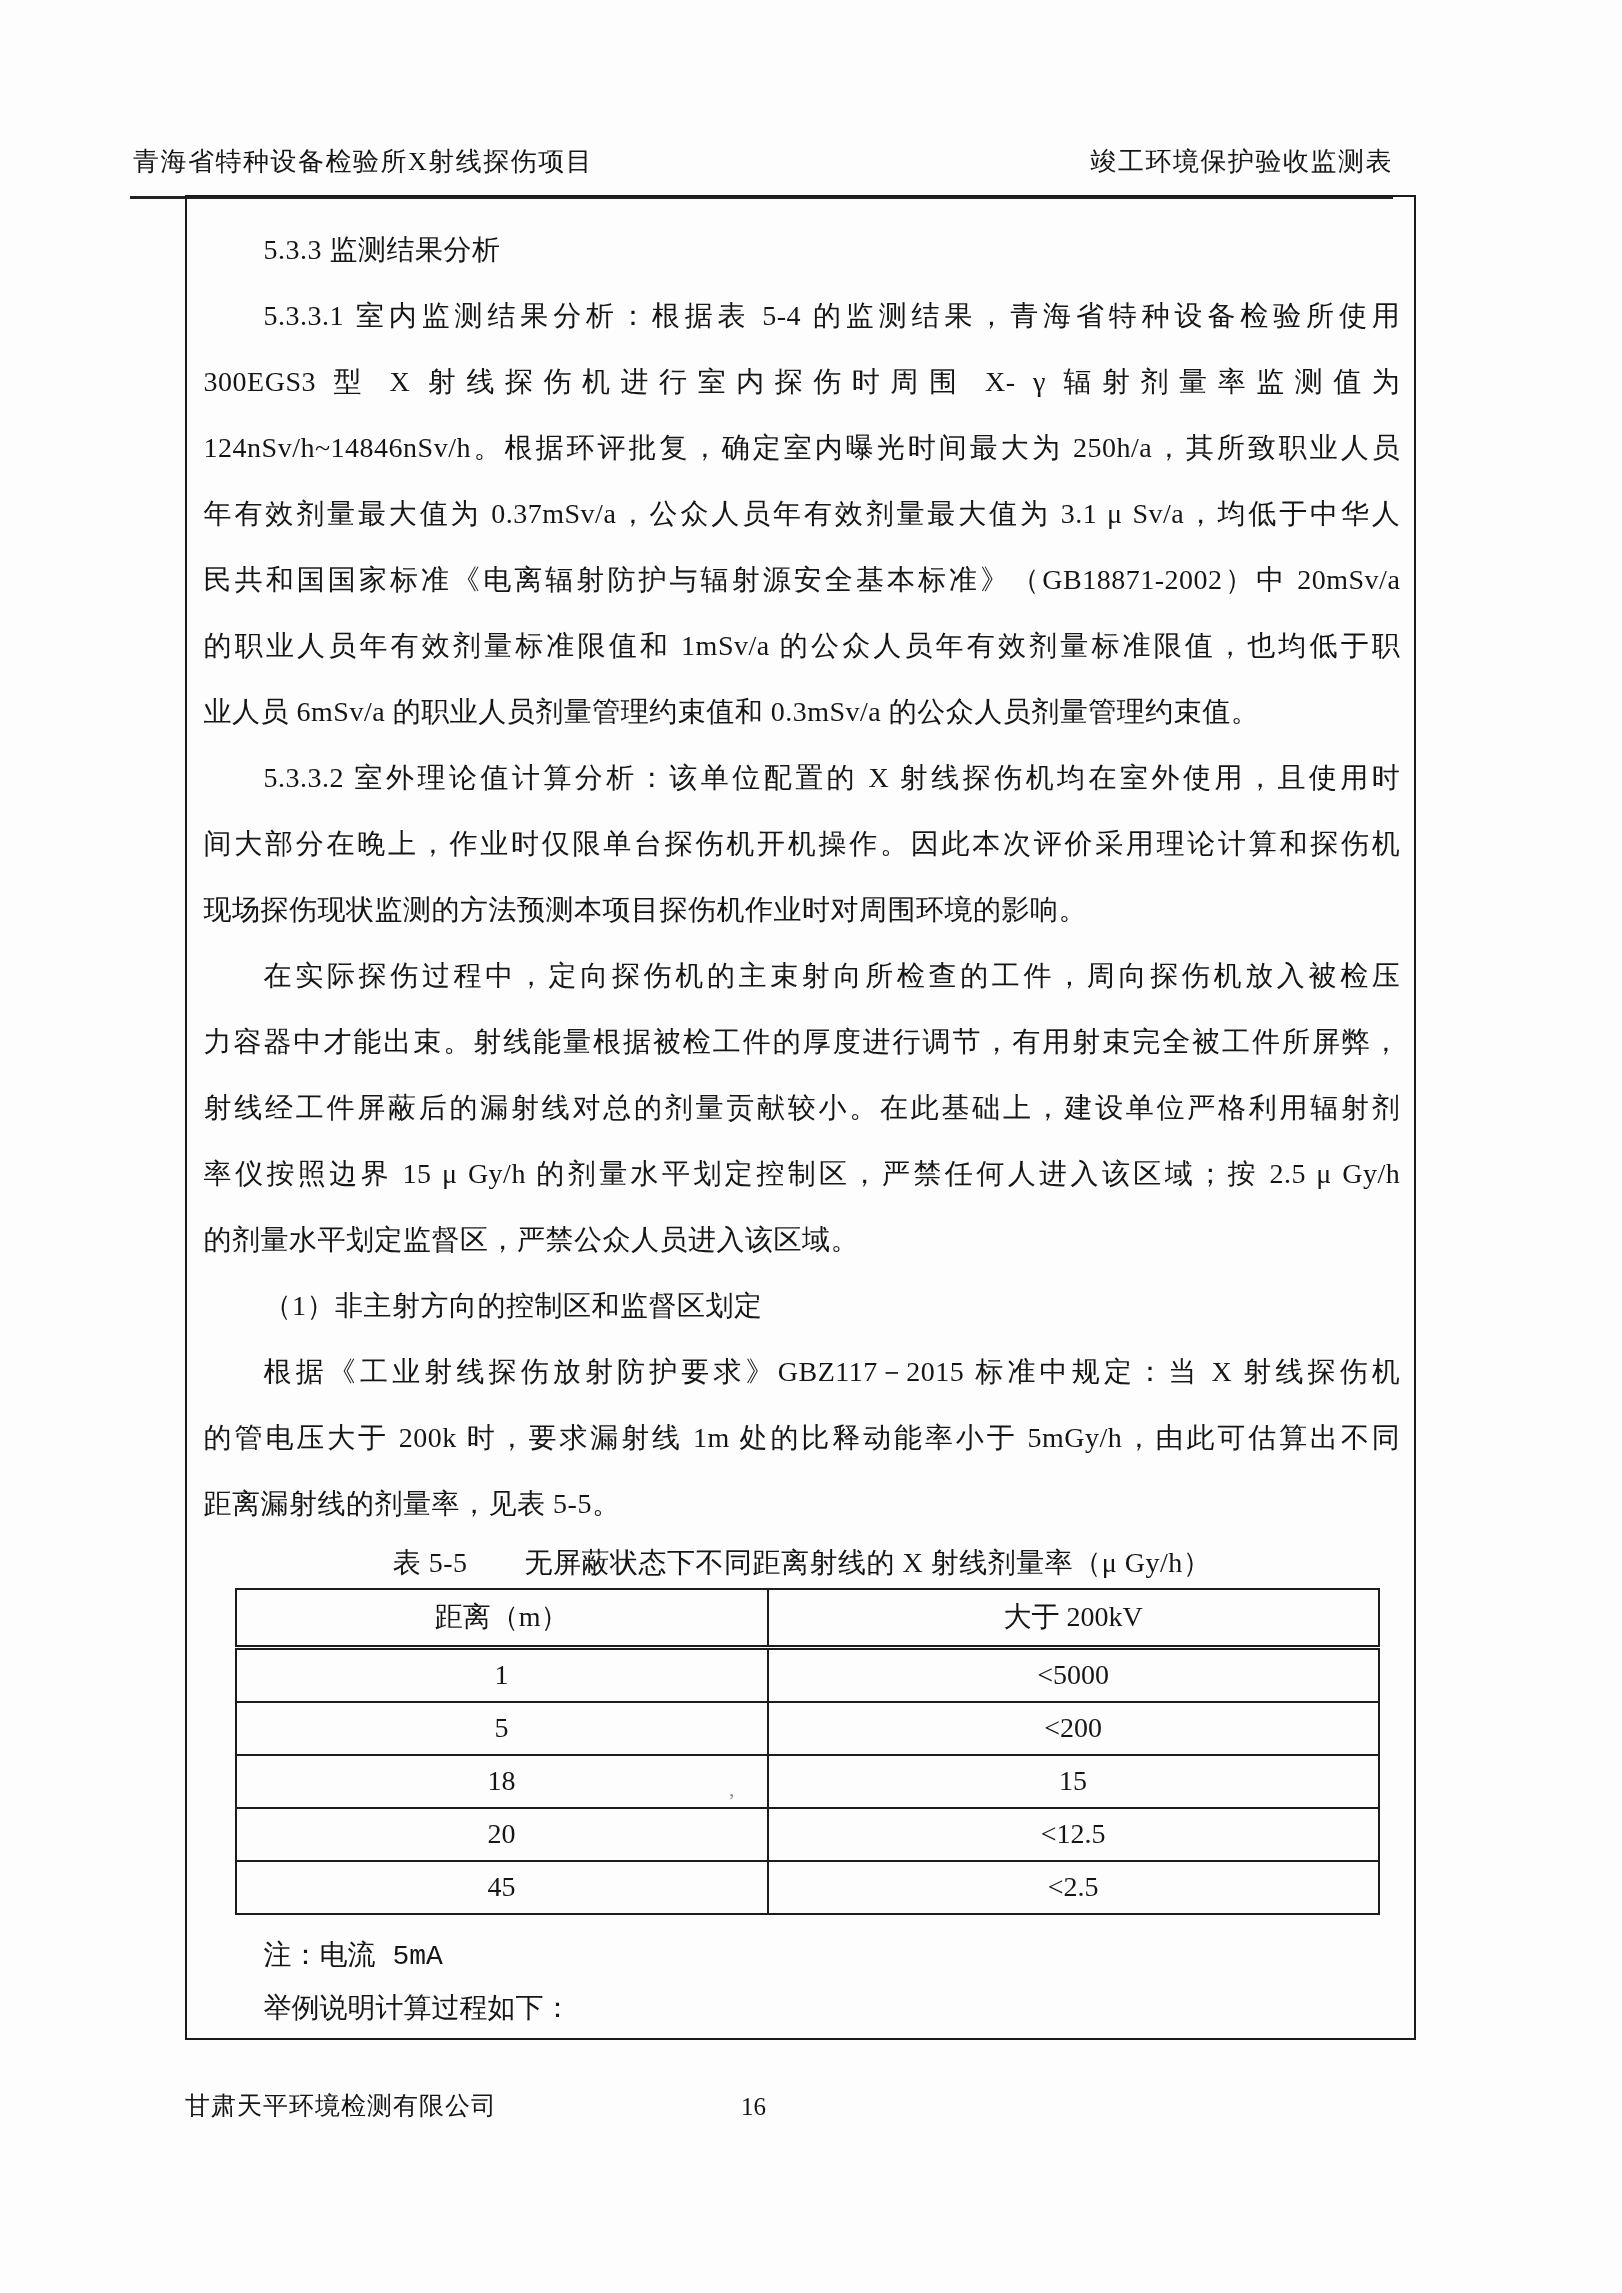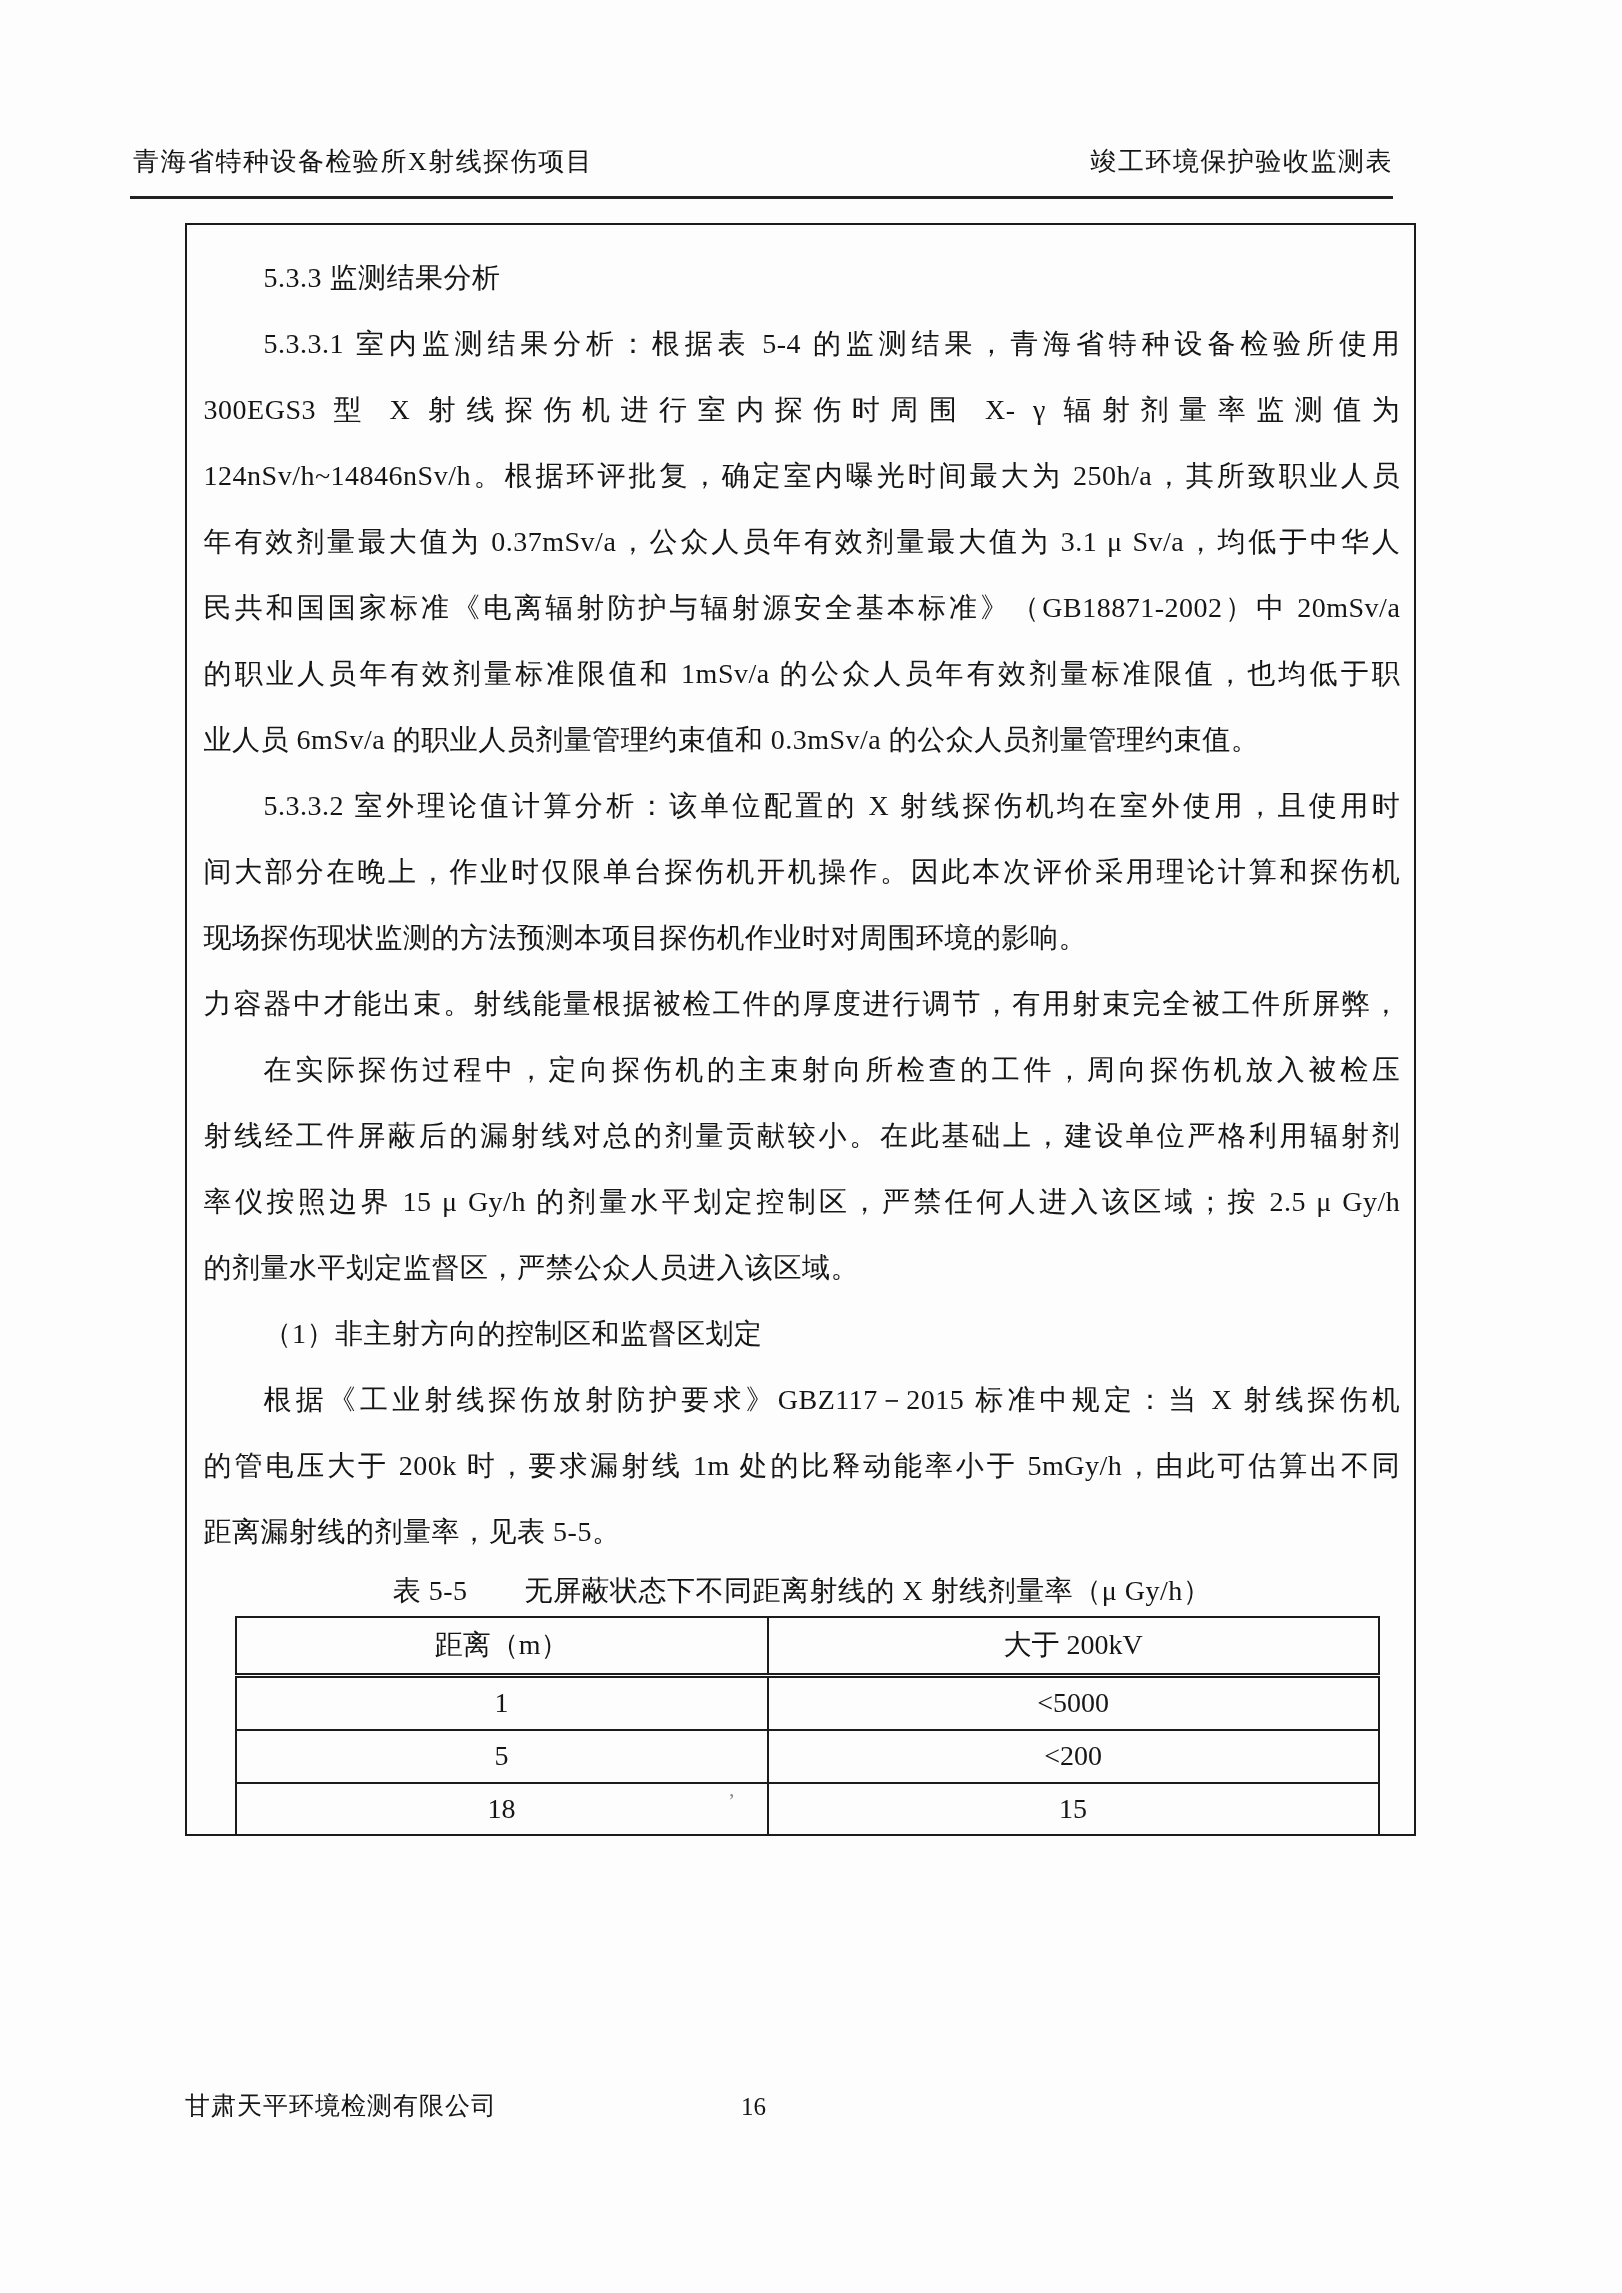--- a/index.html
+++ b/index.html
@@ -37,22 +37,22 @@
   }
   .header-rule {
     position: absolute;
     left: 130px; top: 196px;
     width: 1263px; height: 2.9px;
     background: #222222;
   }
   
   .box {
     position: absolute;
-    left: 185px; top: 223px;
-    width: 1231px; height: 1613px;
+    left: 185px; top: 195px;
+    width: 1231px; height: 1845px;
     border: 2.9px solid #1b1b1b;
     box-sizing: border-box;
     overflow: hidden;
   }
   .content {
     padding: 19.5px 13.7px 0 16.6px;
   }
   .ln {
     font-size: 28px;
     height: 66px;
@@ -149,22 +149,22 @@
       <div class="ln f j">5.3.3.1 室内监测结果分析：根据表 5-4 的监测结果，青海省特种设备检验所使用</div>
       <div class="ln j">300EGS3 型 X 射线探伤机进行室内探伤时周围 X- γ 辐射剂量率监测值为</div>
       <div class="ln j">124nSv/h~14846nSv/h。根据环评批复，确定室内曝光时间最大为 250h/a，其所致职业人员</div>
       <div class="ln j">年有效剂量最大值为 0.37mSv/a，公众人员年有效剂量最大值为 3.1 μ Sv/a，均低于中华人</div>
       <div class="ln j">民共和国国家标准《电离辐射防护与辐射源安全基本标准》（GB18871-2002）中 20mSv/a</div>
       <div class="ln j">的职业人员年有效剂量标准限值和 1mSv/a 的公众人员年有效剂量标准限值，也均低于职</div>
       <div class="ln">业人员 6mSv/a 的职业人员剂量管理约束值和 0.3mSv/a 的公众人员剂量管理约束值。</div>
       <div class="ln f j">5.3.3.2 室外理论值计算分析：该单位配置的 X 射线探伤机均在室外使用，且使用时</div>
       <div class="ln j">间大部分在晚上，作业时仅限单台探伤机开机操作。因此本次评价采用理论计算和探伤机</div>
       <div class="ln">现场探伤现状监测的方法预测本项目探伤机作业时对周围环境的影响。</div>
+      <div class="ln f j">在实际探伤过程中，定向探伤机的主束射向所检查的工件，周向探伤机放入被检压</div>
       <div class="ln j">力容器中才能出束。射线能量根据被检工件的厚度进行调节，有用射束完全被工件所屏弊，</div>
-      <div class="ln f j">在实际探伤过程中，定向探伤机的主束射向所检查的工件，周向探伤机放入被检压</div>
       <div class="ln j">射线经工件屏蔽后的漏射线对总的剂量贡献较小。在此基础上，建设单位严格利用辐射剂</div>
       <div class="ln j">率仪按照边界 15 μ Gy/h 的剂量水平划定控制区，严禁任何人进入该区域；按 2.5 μ Gy/h</div>
       <div class="ln">的剂量水平划定监督区，严禁公众人员进入该区域。</div>
       <div class="ln f">（1）非主射方向的控制区和监督区划定</div>
       <div class="ln f j">根据《工业射线探伤放射防护要求》GBZ117－2015 标准中规定：当 X 射线探伤机</div>
       <div class="ln j">的管电压大于 200k 时，要求漏射线 1m 处的比释动能率小于 5mGy/h，由此可估算出不同</div>
       <div class="ln">距离漏射线的剂量率，见表 5-5。</div>
 
       <div class="caption">表 5-5　　无屏蔽状态下不同距离射线的 X 射线剂量率（μ Gy/h）</div>
 

